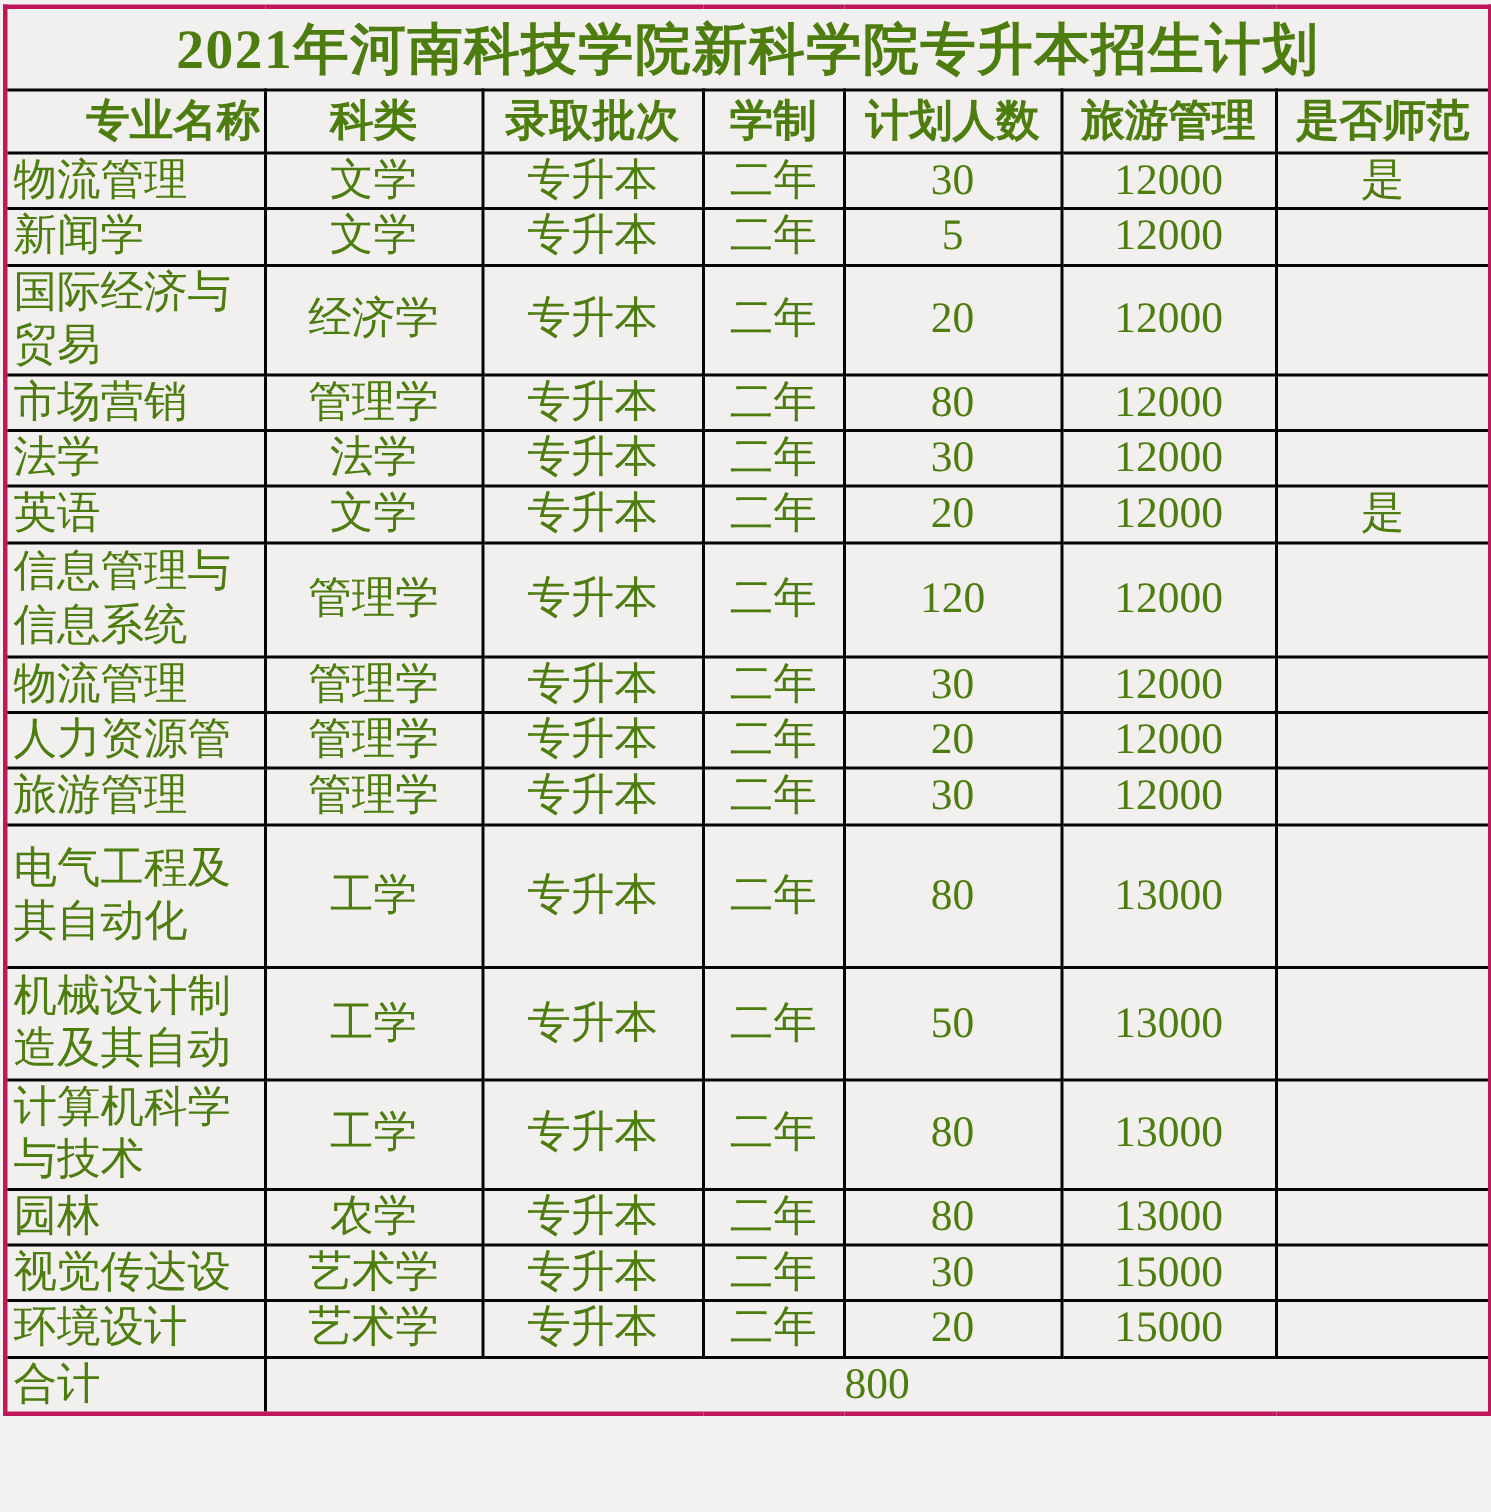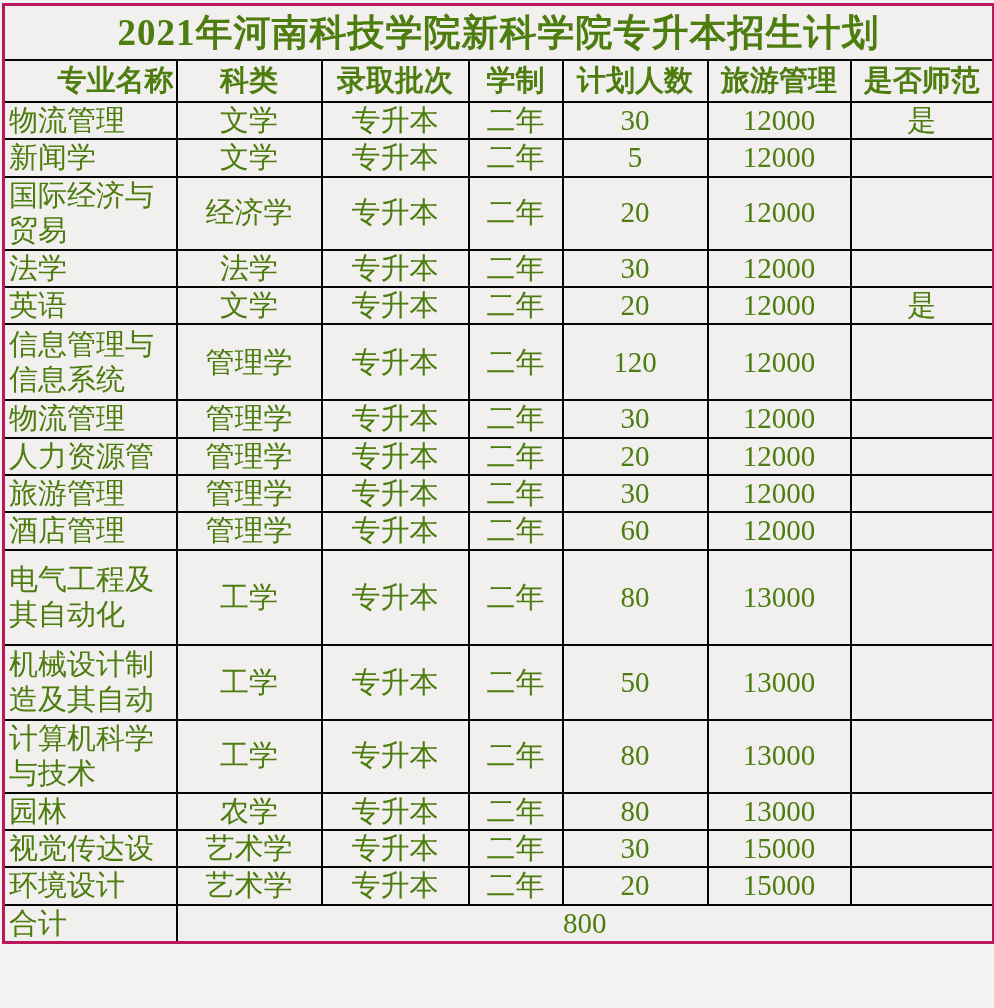--- a/index.html
+++ b/index.html
@@ -120,20 +120,29 @@
         <tr class="body-row" style="height: 62px; font-family: Liberation Serif, serif;">
     <td class="c-major">国际经济与贸易</td>
     <td>经济学</td>
     <td>专升本</td>
     <td>二年</td>
     <td>20</td>
     <td>12000</td>
     <td></td>
   </tr>
         <tr class="body-row" style="height: 35px;">
+    <td class="c-major">市场营销</td>
+    <td>管理学</td>
+    <td>专升本</td>
+    <td>二年</td>
+    <td>80</td>
+    <td>12000</td>
+    <td></td>
+  </tr>
+        <tr class="body-row" style="height: 35px;">
     <td class="c-major">法学</td>
     <td>法学</td>
     <td>专升本</td>
     <td>二年</td>
     <td>30</td>
     <td>12000</td>
     <td></td>
   </tr>
         <tr class="body-row" style="height: 35px;">
     <td class="c-major">英语</td>
@@ -170,29 +179,20 @@
     <td>20</td>
     <td>12000</td>
     <td></td>
   </tr>
         <tr class="body-row" style="height: 35px;">
     <td class="c-major">旅游管理</td>
     <td>管理学</td>
     <td>专升本</td>
     <td>二年</td>
     <td>30</td>
-    <td>12000</td>
-    <td></td>
-  </tr>
-        <tr class="body-row" style="height: 36px;">
-    <td class="c-major">酒店管理</td>
-    <td>管理学</td>
-    <td>专升本</td>
-    <td>二年</td>
-    <td>60</td>
     <td>12000</td>
     <td></td>
   </tr>
         <tr class="body-row" style="height: 95px;">
     <td class="c-major">电气工程及其自动化</td>
     <td>工学</td>
     <td>专升本</td>
     <td>二年</td>
     <td>80</td>
     <td>13000</td>

